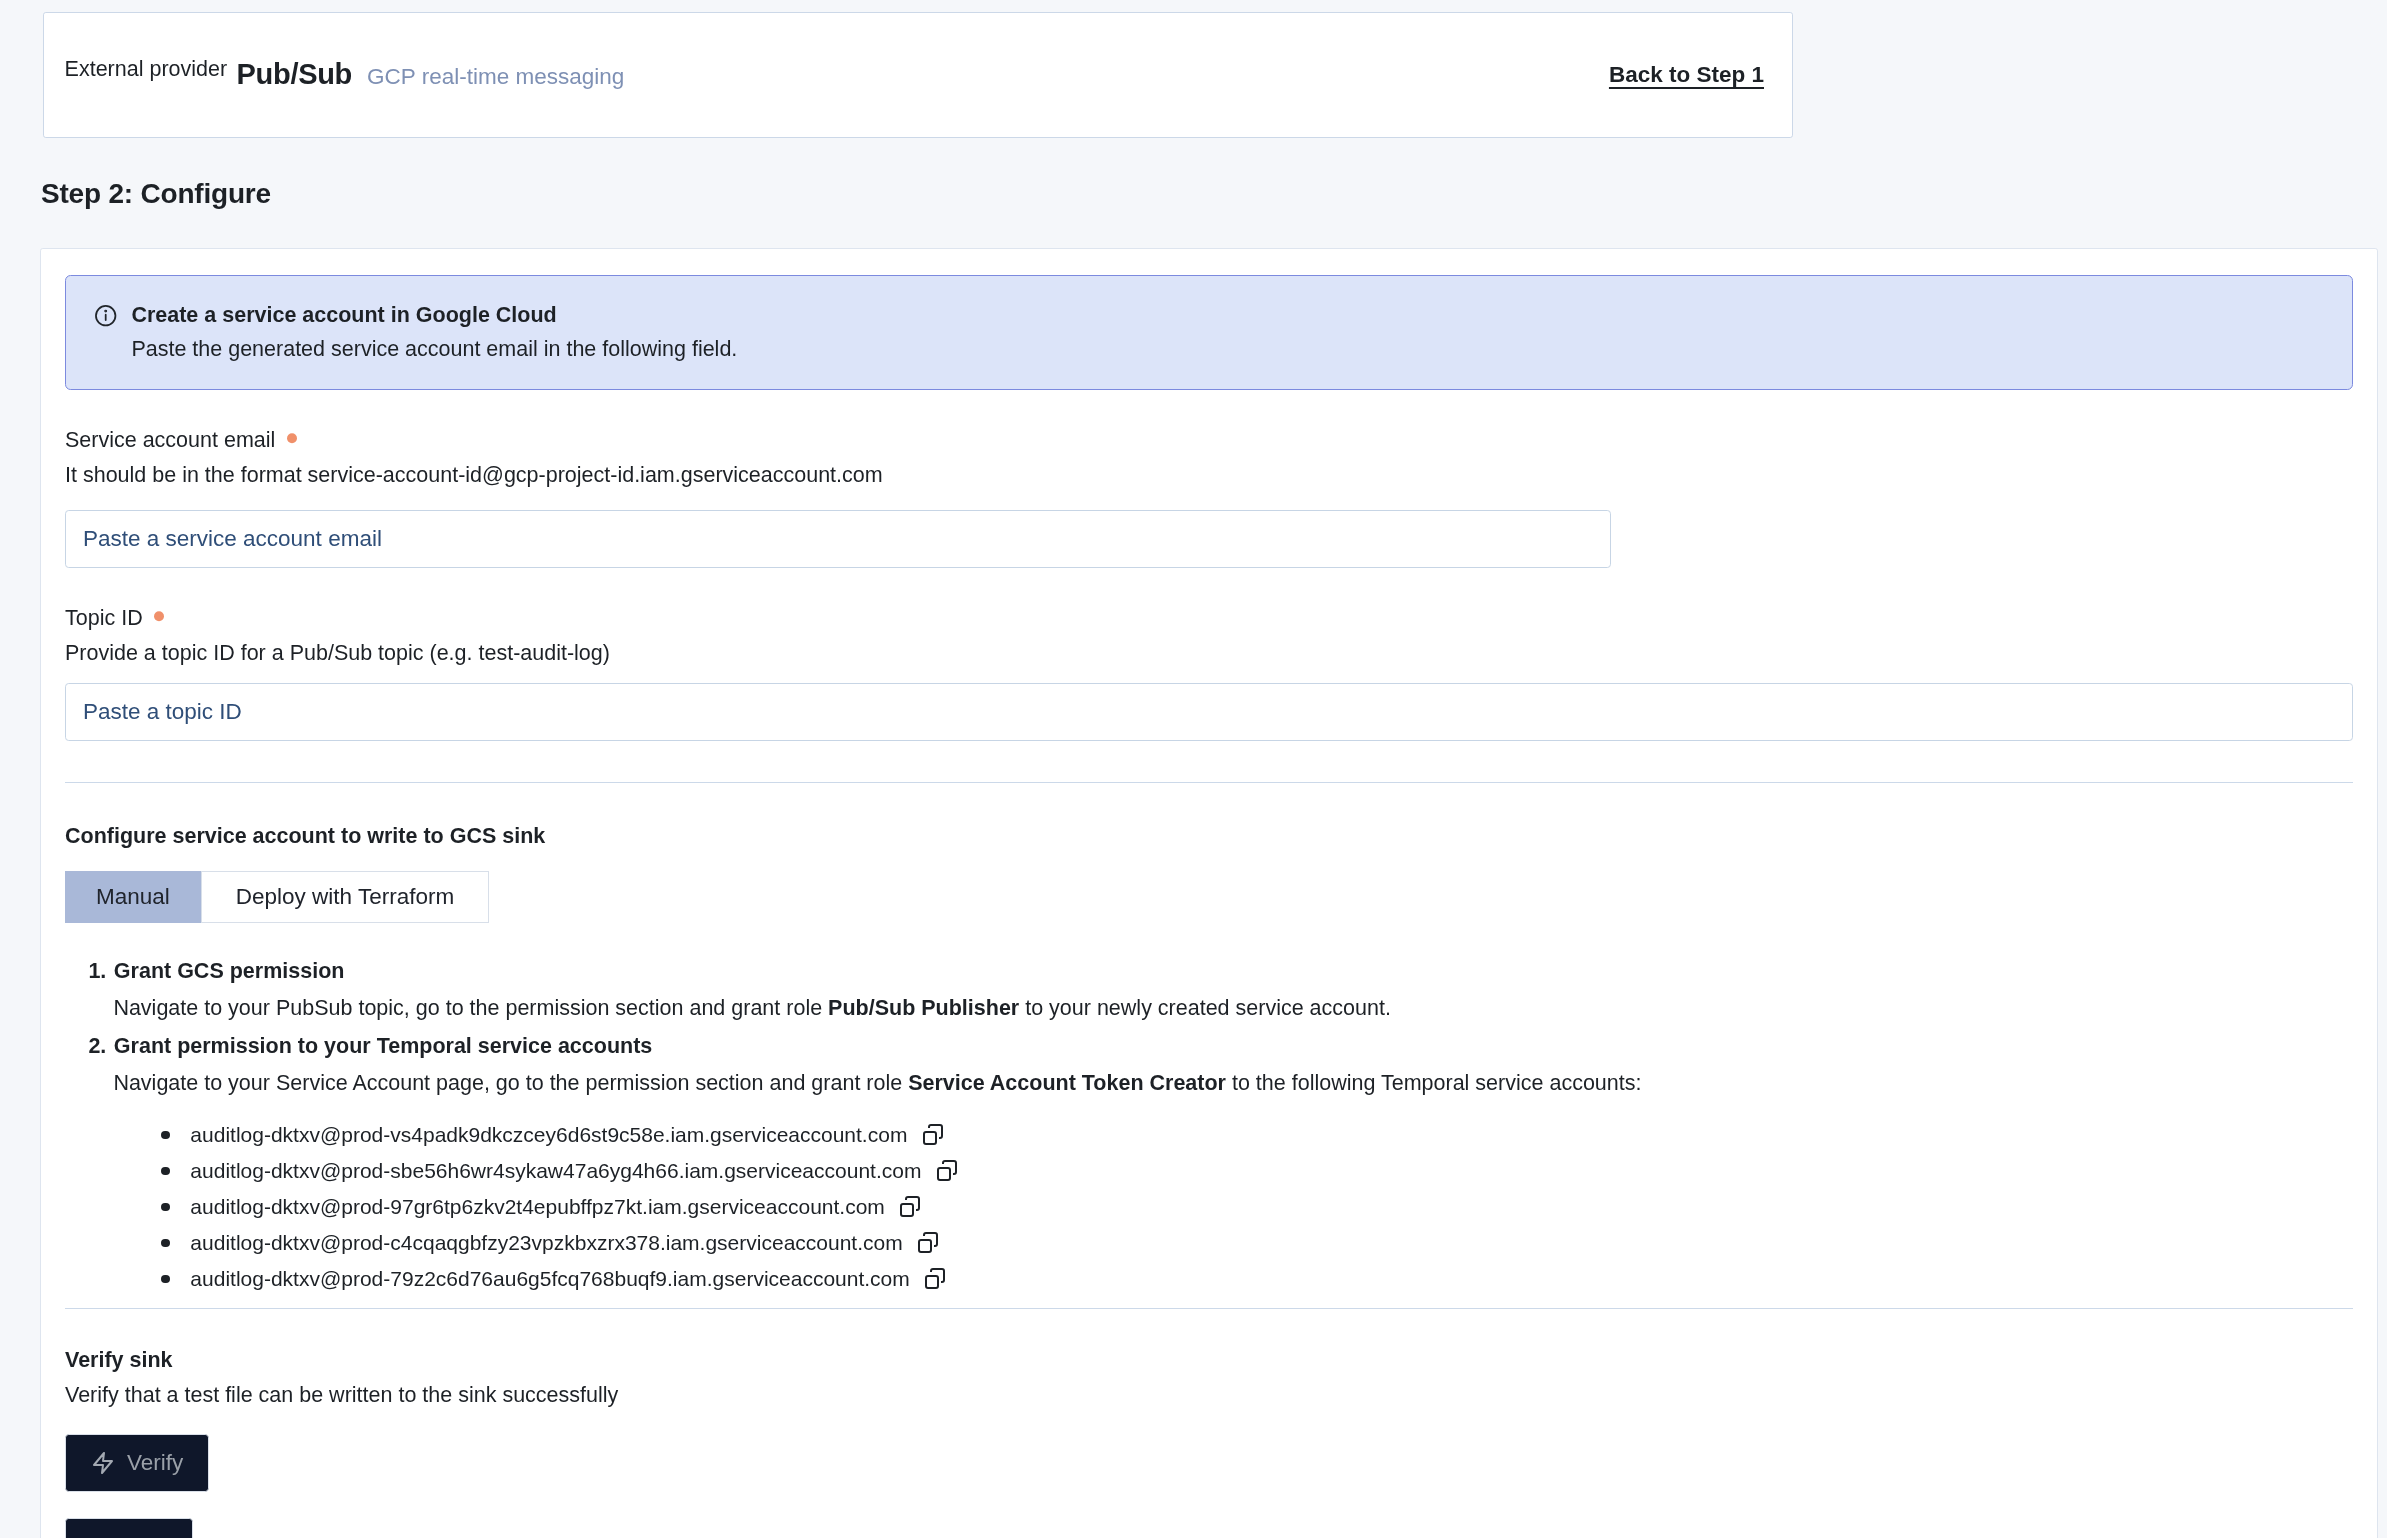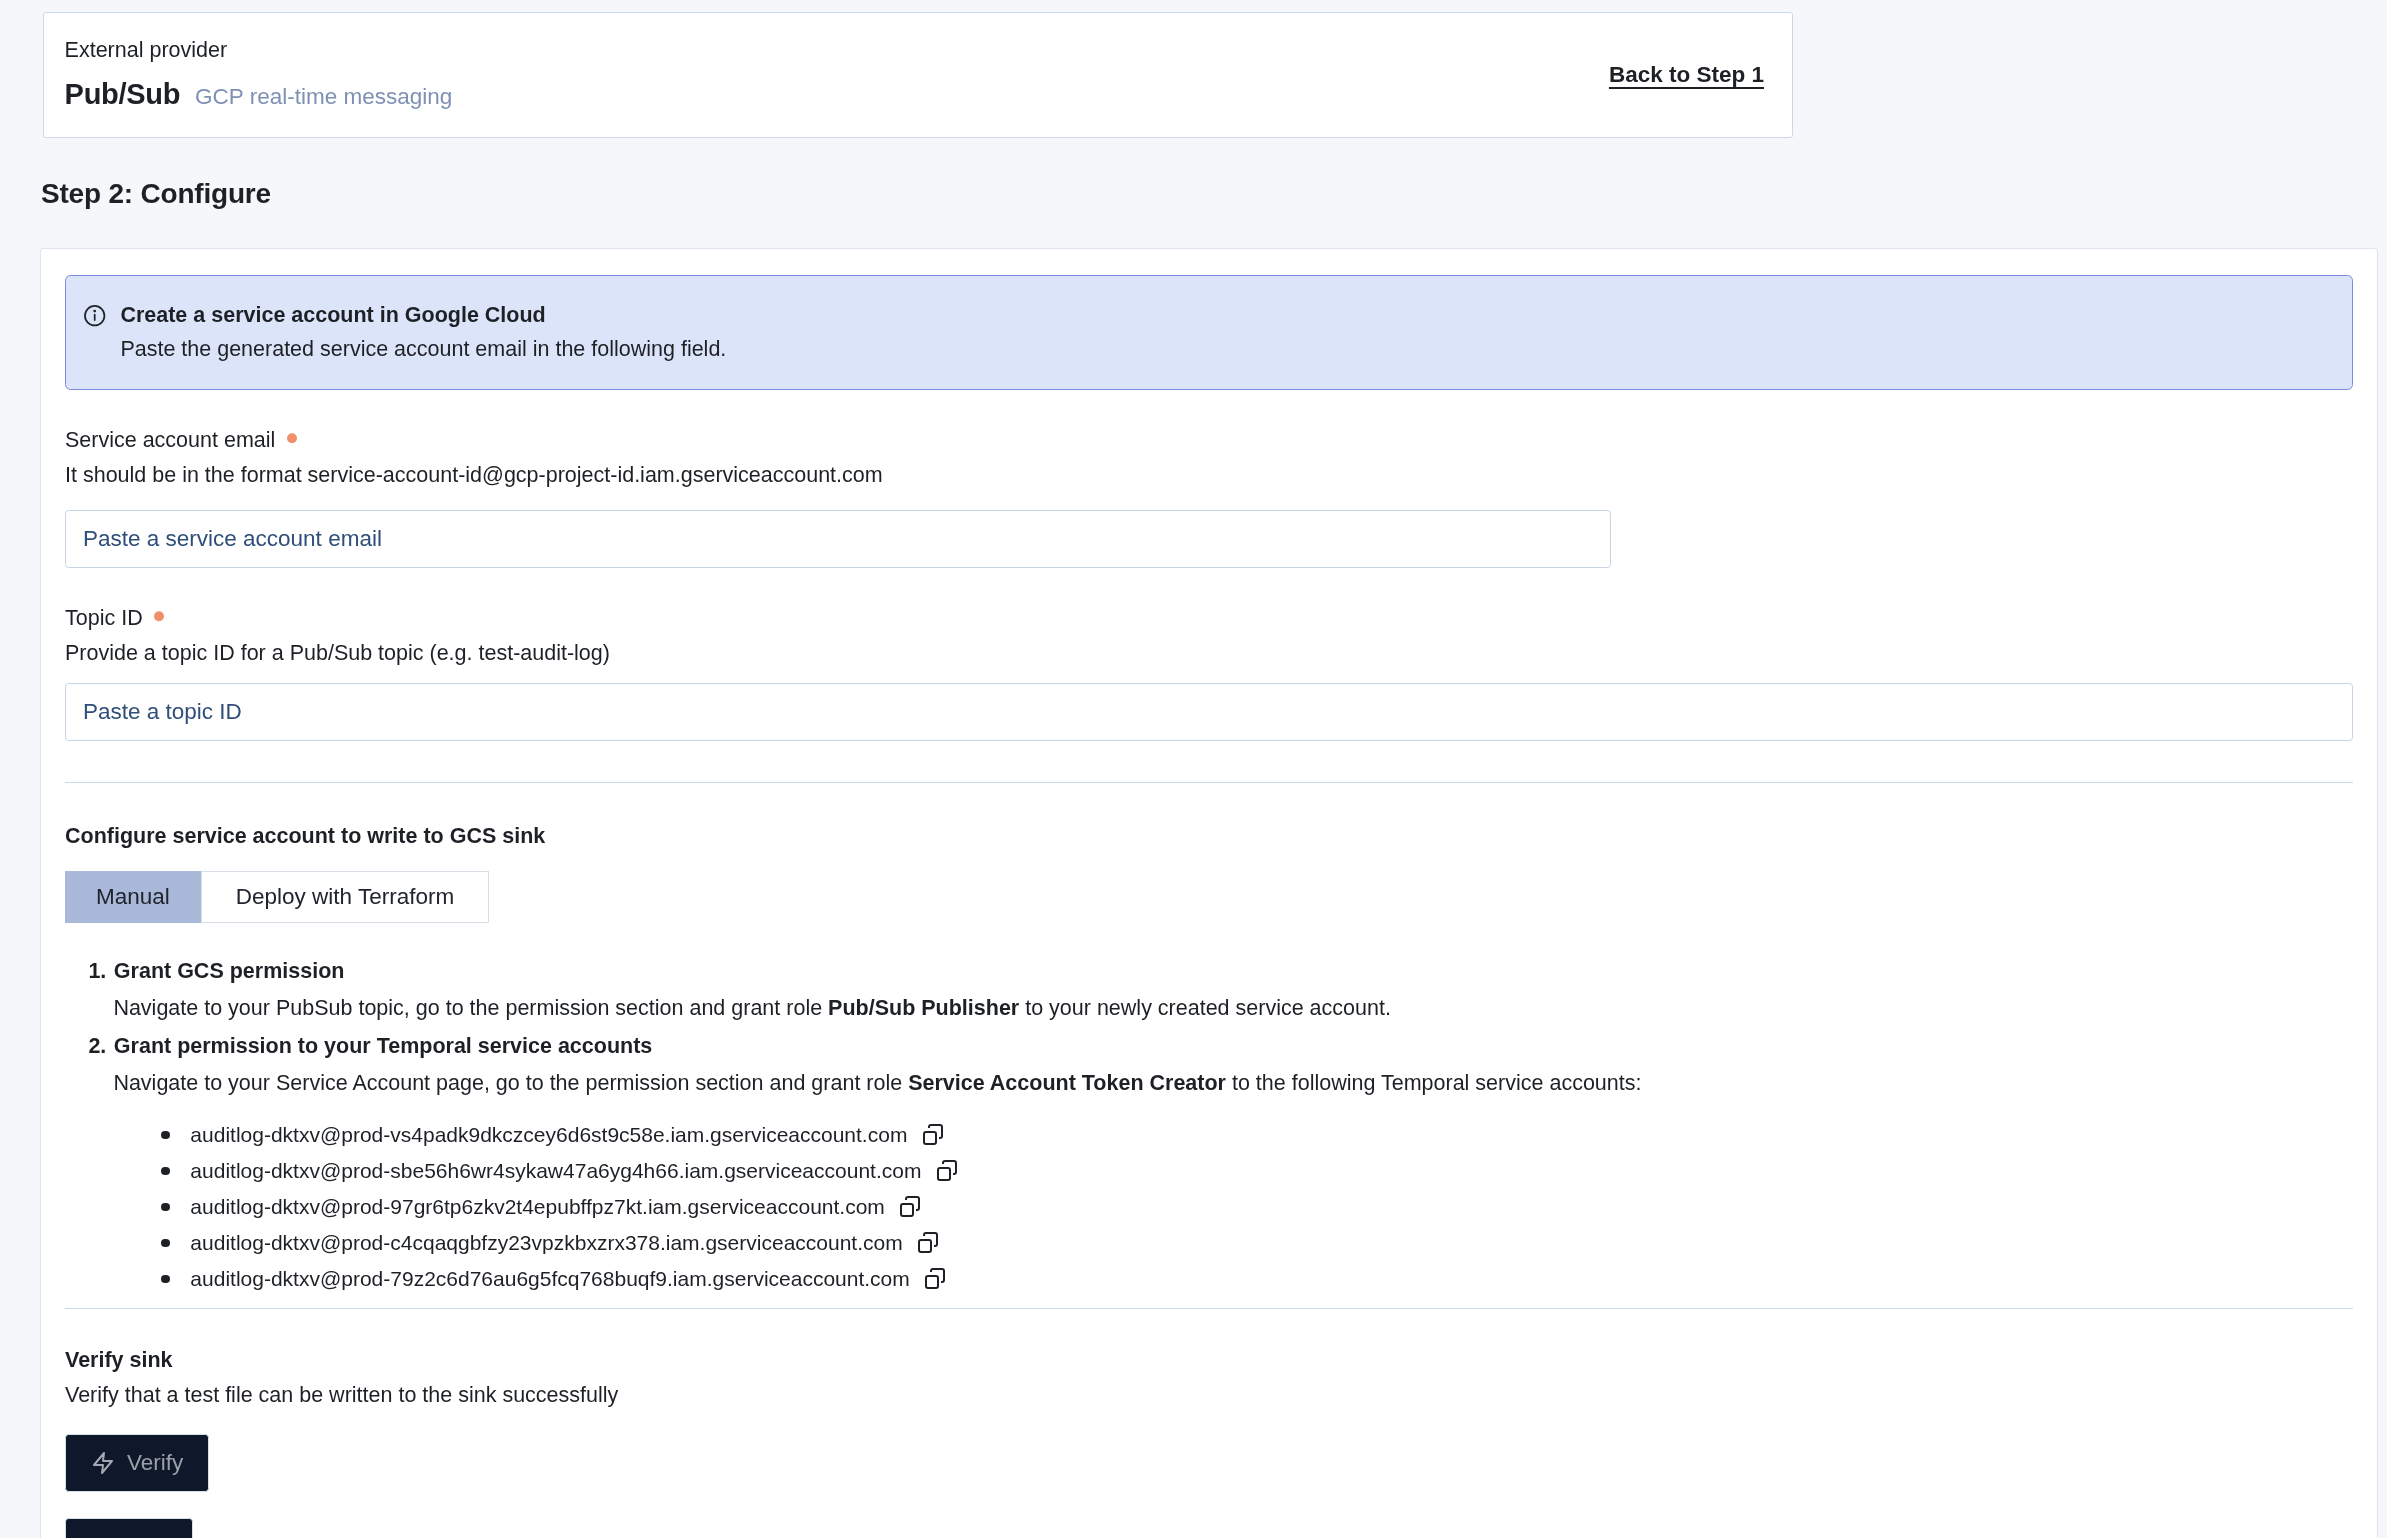--- a/index.html
+++ b/index.html
@@ -18,21 +18,21 @@
     width: 1750px;
     height: 126px;
     background: #fff;
     border: 0.9px solid #ccd8e8;
     border-radius: 2.8px;
     padding: 0 28px 0 20.6px;
     display: flex;
     align-items: center;
     justify-content: space-between;
   }
-  .provider-meta { display: flex; flex-direction: column; gap: 9.4px; }
+  .provider-meta { display: flex; flex-direction: row; gap: 9.4px; }
   .eyebrow { font-size: 21.5px; color: #1d2126; }
   .provider-title-row { display: flex; align-items: baseline; gap: 15px; }
   .provider-name { font-size: 29px; font-weight: 700; letter-spacing: -0.3px; }
   .provider-subtitle { font-size: 22.5px; color: #7e90b4; }
   .back-link {
     font-size: 22.5px;
     font-weight: 600;
     color: #1d2126;
     text-decoration: underline;
     text-underline-offset: 4.7px;
@@ -55,21 +55,21 @@
     border: 0.9px solid #dee5ef;
     border-radius: 2.8px;
     padding: 26px 24px 13px;
   }
 
   
   .alert {
     background: #dce4f9;
     border: 1.4px solid #7c8adf;
     border-radius: 5.6px;
-    padding: 25px 17px;
+    padding: 25px 28px;
     display: flex;
     gap: 14px;
     align-items: flex-start;
   }
   .alert-icon { width: 23.4px; height: 23.4px; flex: 0 0 auto; margin-top: 2.8px; color: #21252b; }
   .alert-title { font-weight: 600; font-size: 21.5px; }
   .alert-body { font-size: 21.5px; margin-top: 5.6px; }
 
   
   .field-label { margin-top: 36px; font-size: 21.5px; }

